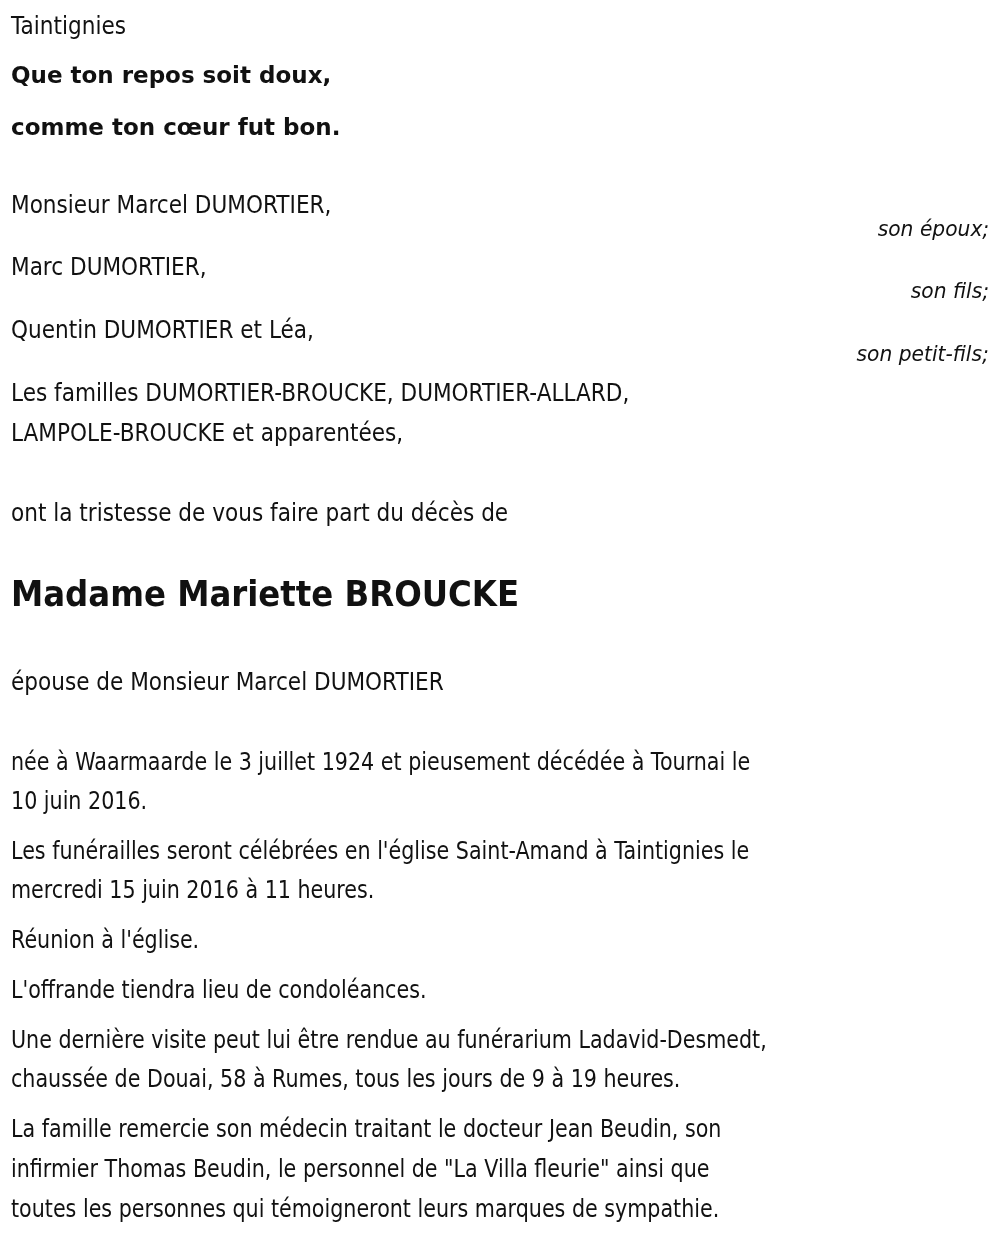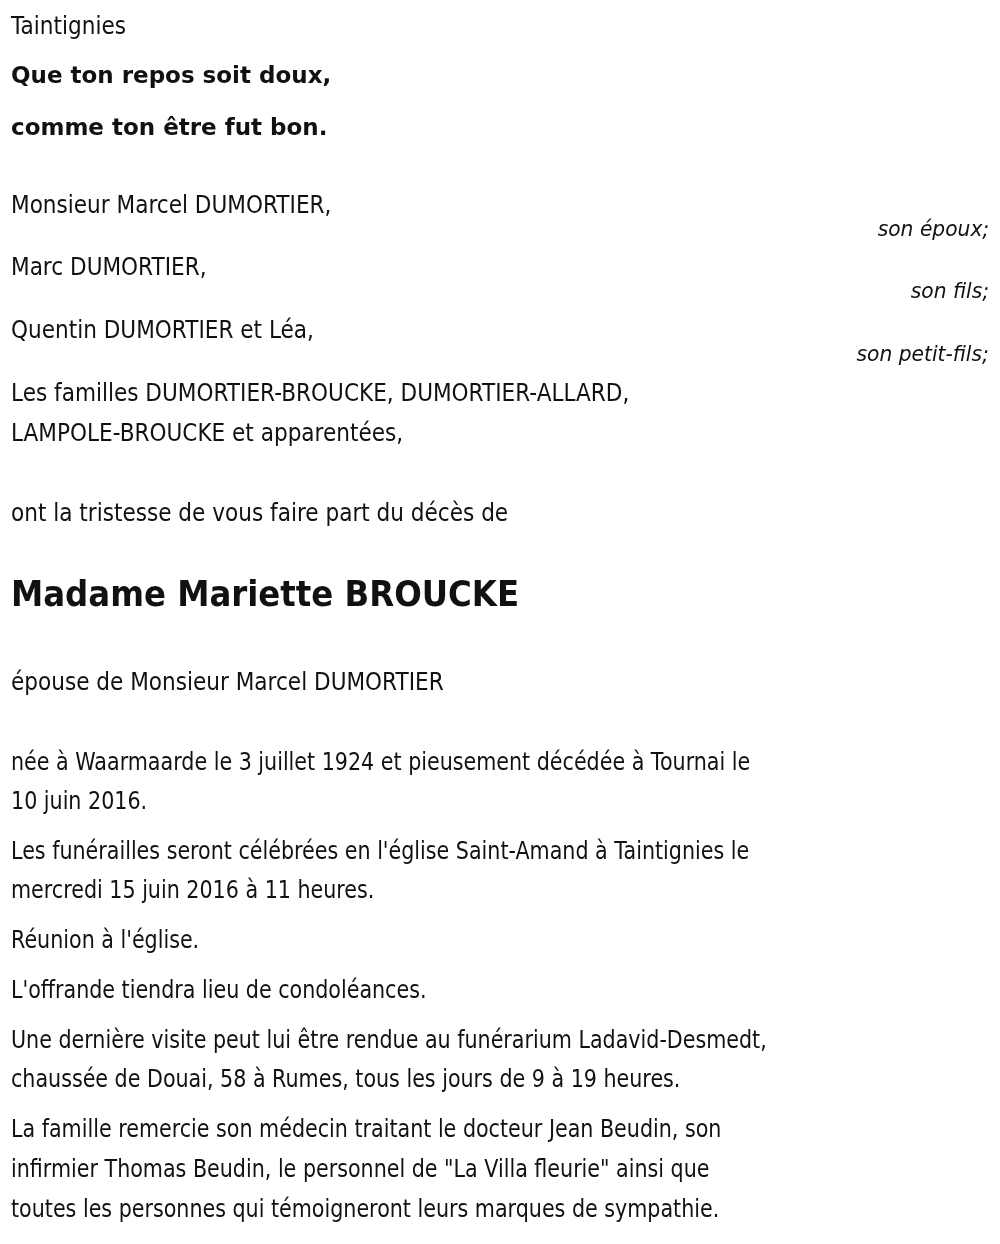--- a/index.html
+++ b/index.html
@@ -13,21 +13,21 @@
   .title { font-weight:bold; font-size:36px; line-height:48px; }
   .cond { transform:scaleX(0.90); }
   .cond2 { transform:scaleX(0.86); }
 </style>
 </head>
 <body>
 
 <div>
   <div class="line cond" style="top:6px;">Taintignies</div>
   <div class="line bold" style="top:55px;">Que ton repos soit doux,</div>
-  <div class="line bold" style="top:107px;">comme ton être fut bon.</div>
+  <div class="line bold" style="top:107px;">comme ton cœur fut bon.</div>
 
   <div class="line cond" style="top:185px;">Monsieur Marcel DUMORTIER,</div>
   <div class="rel" style="top:214px;">son époux;</div>
 
   <div class="line cond" style="top:247px;">Marc DUMORTIER,</div>
   <div class="rel" style="top:276px;">son fils;</div>
 
   <div class="line cond" style="top:310px;">Quentin DUMORTIER et Léa,</div>
   <div class="rel" style="top:339px;">son petit-fils;</div>
 

